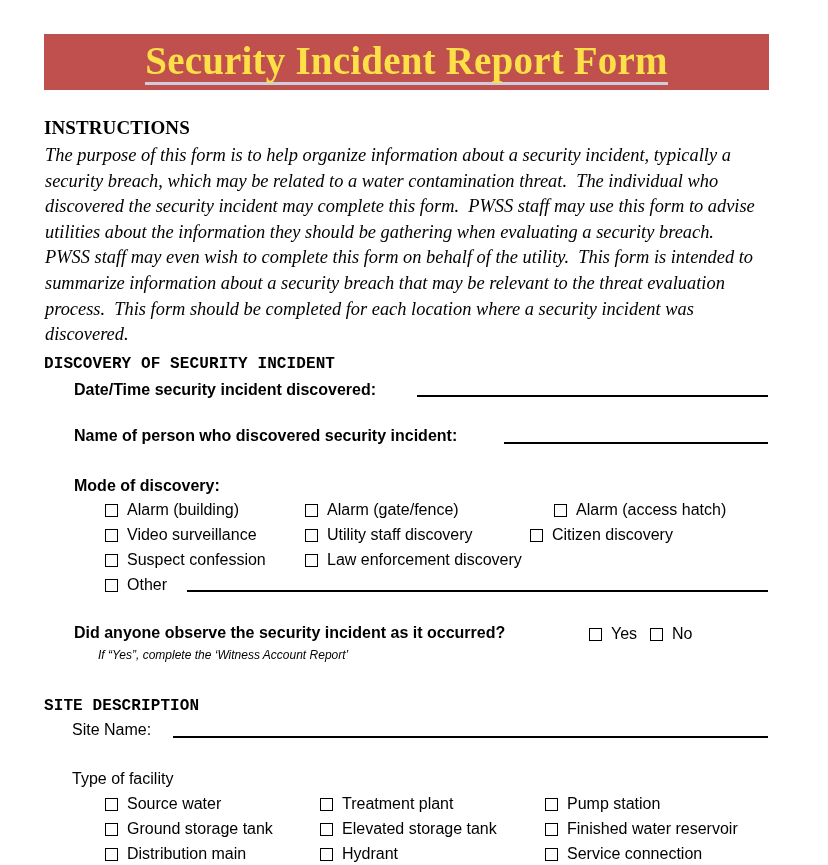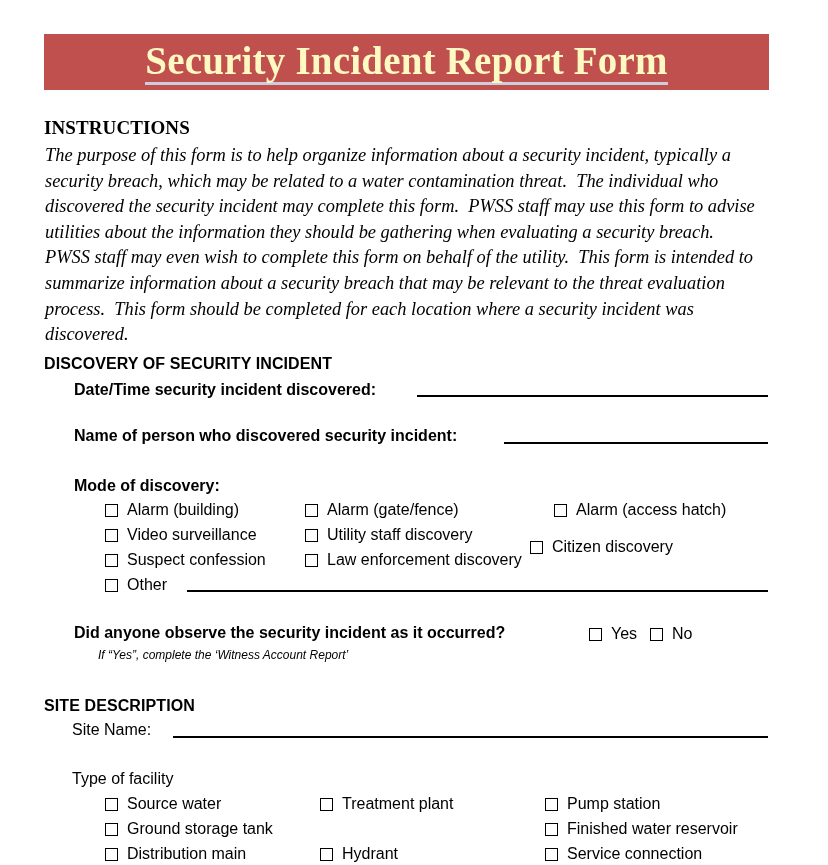--- a/index.html
+++ b/index.html
@@ -36,21 +36,21 @@
     background: #c0504d;
     display: flex;
     align-items: center;
     justify-content: center;
   }
   .title-text {
     font-family: "Liberation Serif", serif;
     font-weight: bold;
     font-size: 39px;
     line-height: 1;
-    color: #fef9c3;
+    color: #fde047;
     letter-spacing: 0.2px;
     white-space: nowrap;
     border-bottom: 3px solid #ccccdd;
     padding-bottom: 2px;
     margin-top: 1px;
   }
 
   
   .instructions-heading {
     position: absolute;
@@ -70,21 +70,21 @@
     font-style: italic;
     font-size: 18.4px;
     line-height: 25.6px;
     text-align: left;
     white-space: pre-wrap;
   }
 
   
   .section-heading {
     position: absolute;
-    font-family: Liberation Sans, sans-serif;
+    font-family: Liberation Mono, monospace;
     font-weight: bold;
     font-size: 16px;
     letter-spacing: 0.1px;
     white-space: nowrap;
   }
 
   
   .field-label {
     position: absolute;
     font-family: "Liberation Sans", sans-serif;
@@ -168,21 +168,21 @@
   </div>
 
   <div class="cb-item" style="left:105px; top:526px;">
     <span class="cb-box"></span>
     <span class="cb-label">Video surveillance</span>
   </div>
   <div class="cb-item" style="left:305px; top:526px;">
     <span class="cb-box"></span>
     <span class="cb-label">Utility staff discovery</span>
   </div>
-  <div class="cb-item" style="left:530px; top:538px;">
+  <div class="cb-item" style="left:530px; top:526px;">
     <span class="cb-box"></span>
     <span class="cb-label">Citizen discovery</span>
   </div>
 
   <div class="cb-item" style="left:105px; top:551px;">
     <span class="cb-box"></span>
     <span class="cb-label">Suspect confession</span>
   </div>
   <div class="cb-item" style="left:305px; top:551px;">
     <span class="cb-box"></span>
@@ -223,20 +223,24 @@
   </div>
   <div class="cb-item" style="left:545px; top:795px;">
     <span class="cb-box"></span>
     <span class="cb-label">Pump station</span>
   </div>
 
   <div class="cb-item" style="left:105px; top:820px;">
     <span class="cb-box"></span>
     <span class="cb-label">Ground storage tank</span>
   </div>
+  <div class="cb-item" style="left:320px; top:820px;">
+    <span class="cb-box"></span>
+    <span class="cb-label">Elevated storage tank</span>
+  </div>
   <div class="cb-item" style="left:545px; top:820px;">
     <span class="cb-box"></span>
     <span class="cb-label">Finished water reservoir</span>
   </div>
 
   <div class="cb-item" style="left:105px; top:845px;">
     <span class="cb-box"></span>
     <span class="cb-label">Distribution main</span>
   </div>
   <div class="cb-item" style="left:320px; top:845px;">

